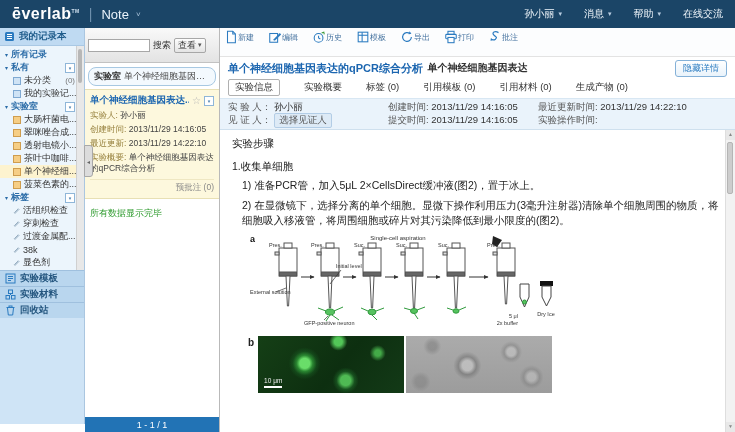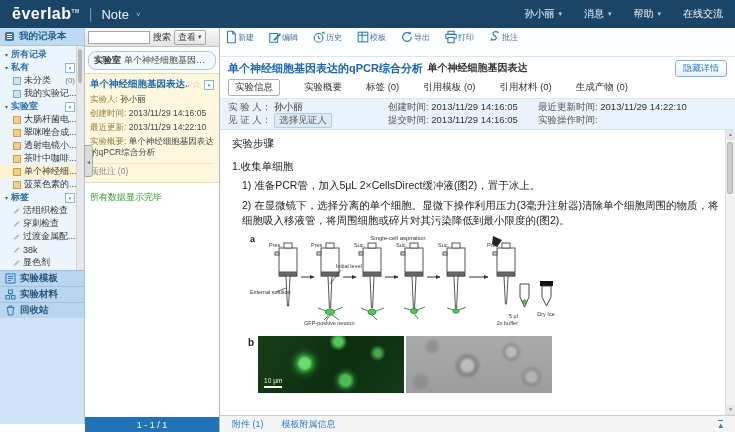--- a/index.html
+++ b/index.html
@@ -38,38 +38,38 @@
   .sb-scroll{position:absolute;top:0;right:0;bottom:0;width:7px;background:#e8e8e8;border-left:1px solid #d0d0d0;}
   .sb-thumb{position:absolute;top:3px;left:1px;width:4px;height:34px;background:#b7b7b7;border-radius:2px;}
   .sb-bottom-row{height:15px;background:#b9d6ee;border-top:1px solid #9fc0de;display:flex;align-items:center;
                  gap:4px;padding:0 5px;color:#24567f;font-weight:bold;font-size:9.5px;cursor:pointer;}
   .sb-filler{flex:1;background:#cfe4f6;}
 
   
   .listpane{position:absolute;left:85px;top:28px;width:135px;bottom:0;background:#fff;border-right:1px solid #b9b9b9;
             box-sizing:border-box;display:flex;flex-direction:column;}
   .lp-search{flex:0 0 18px;background:linear-gradient(#f9f9f9,#e3e3e3);border-bottom:1px solid #c2c2c2;
-             display:flex;align-items:center;gap:3px;padding:0 3px;}
+             display:flex;align-items:center;gap:3px;padding:8px 3px;}
   .lp-input{width:56px;height:11px;font-size:8.5px;border:1px solid #a7a7a7;padding:0 2px;}
   .lp-search-label{font-size:9px;color:#333;cursor:pointer;}
   .lp-view-btn{font-size:9px;border:1px solid #a7a7a7;border-radius:2px;background:linear-gradient(#fdfdfd,#e4e4e4);
                padding:0 3px;display:flex;align-items:center;gap:2px;cursor:pointer;}
   .lp-view-btn .tb-caret{color:#555;}
   .lp-crumb{margin:4px 3px 3px;border:1px solid #a7c8e2;border-radius:8px;background:#f3f9fe;padding:2px 5px;
             font-size:9px;display:flex;gap:3px;align-items:center;white-space:nowrap;overflow:hidden;}
   .crumb-scope{font-weight:bold;color:#333;}
   .crumb-title{color:#444;overflow:hidden;text-overflow:ellipsis;}
   .lp-card{background:#fdf8dd;border-top:1px solid #e8e0b4;border-bottom:1px solid #e8e0b4;padding:4px 5px;font-size:8.5px;}
   .card-title-row{display:flex;align-items:center;gap:3px;}
   .card-title{color:#1c66b0;font-weight:bold;font-size:9.5px;flex:1;white-space:nowrap;overflow:hidden;}
   .star{color:#b5b5b5;font-size:10px;cursor:pointer;}
   .card-line{margin-top:3px;line-height:1.3;}
   .card-label{color:#96803d;}
   .card-value{color:#444;}
-  .card-note{color:#888;text-align:left;border-top:1px solid #efe7c2;margin-top:5px;padding-top:2px;}
+  .card-note{color:#888;text-align:right;border-top:1px solid #efe7c2;margin-top:5px;padding-top:2px;}
   .lp-loaded{color:#2e9b2e;padding:8px 5px;font-size:9px;}
   .lp-fill{flex:1;}
   .lp-pagination{flex:0 0 15px;background:#2273b5;color:#fff;display:flex;align-items:center;justify-content:center;font-size:9px;}
   .collapse-handle{position:absolute;left:84px;top:145px;width:7px;height:30px;background:#dcdcdc;border:1px solid #a8a8a8;
                    border-radius:0 3px 3px 0;font-size:6px;color:#666;display:flex;align-items:center;justify-content:center;z-index:5;cursor:pointer;}
 
   
   .mainpane{position:absolute;left:220px;top:28px;right:0;bottom:0;display:flex;flex-direction:column;background:#fff;}
   .toolbar{flex:0 0 26px;display:flex;align-items:flex-start;padding:2px 4px 0;background:#fcfdfe;border-bottom:1px solid #e3e3e3;}
   .tool{width:44px;display:flex;flex-direction:row;align-items:center;cursor:pointer;}
@@ -537,20 +537,15 @@
         </div>
       </div>
 
       <div class="content-scroll">
         <div class="cs-btn">▲</div>
         <div class="cs-thumb"></div>
         <div class="cs-btn bottom">▼</div>
       </div>
     </div>
 
-    <div class="bottombar">
-      <span class="bb-link">附件 (1)</span>
-      <span class="bb-link">模板附属信息</span>
-      <span class="to-top">▴</span>
-    </div>
   </div>
 
 </div>
 
 </body></html>

